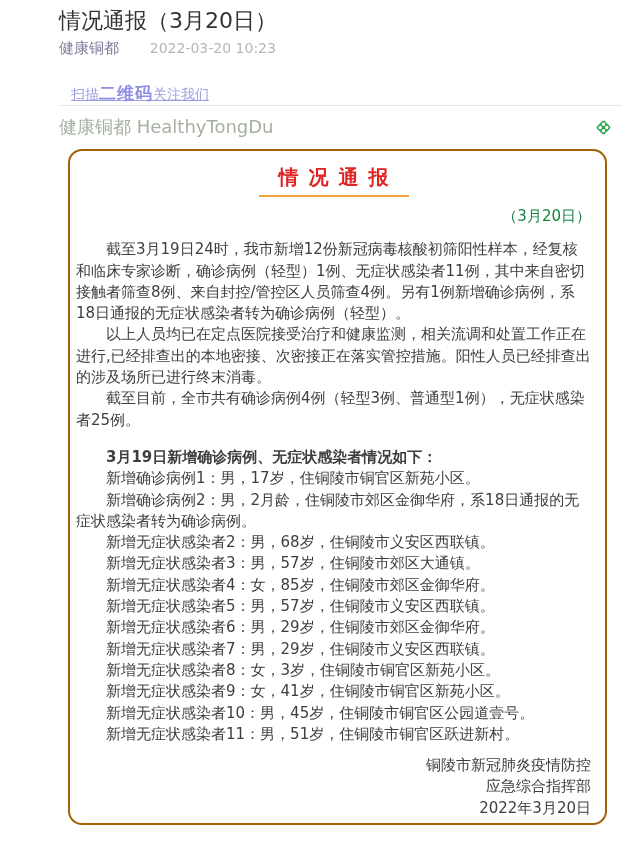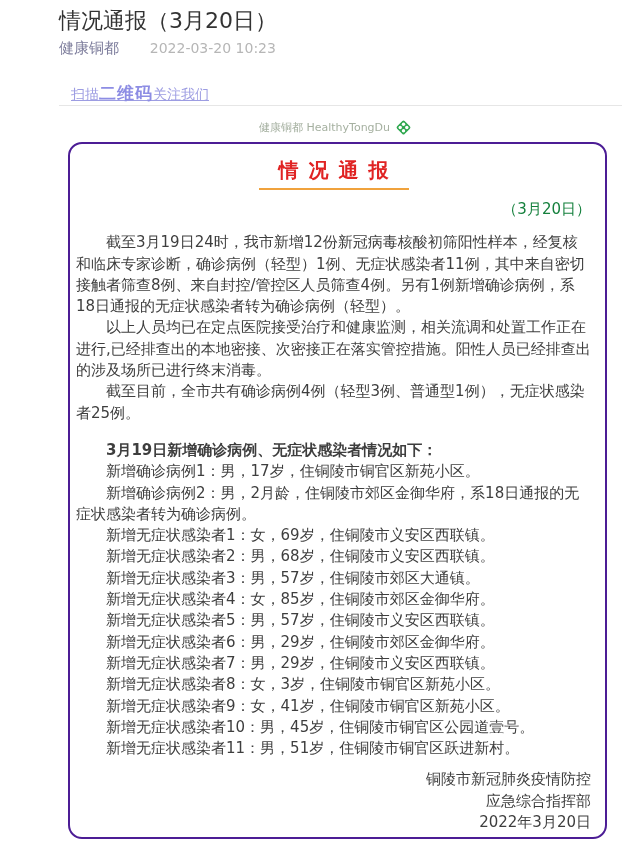--- a/index.html
+++ b/index.html
@@ -26,28 +26,28 @@
     text-decoration: underline; cursor: pointer;
     width: fit-content;
     margin-left: 12px;
   }
   .qr-big { font-size: 17px; font-weight: 700; color: #8d8de4; letter-spacing: 1px; }
 
   .divider { border: 0; border-top: 1px solid #e6e6e6; margin: 1px 0 0 0; }
 
   .brand-row {
     margin: 12px 10px 0 0; height: 18px;
-    display: flex; justify-content: center; align-items: center; gap: 5px;
-    color: #a5b0a0; font-size: 11px;
+    display: flex; justify-content: space-between; align-items: center; gap: 5px;
+    color: #a5b0a0; font-size: 18px;
   }
   .brand-icon { display: inline-flex; width: 17px; height: 17px; }
 
   .card {
-    margin: 6px 15px 0 9px;
-    border: 2px solid #4c1d95; border-radius: 14px;
+    margin: 13px 15px 0 9px;
+    border: 2px solid #a16207; border-radius: 14px;
     padding: 14px 14px 4px 6px;
     font-size: 15px; line-height: 21.3px; color: #3e3e3e;
   }
   .card-title {
     text-align: center; color: #e02323; font-weight: 700;
     font-size: 20px; line-height: 24px;
     letter-spacing: 10px; text-indent: 10px;
   }
   .title-underline { width: 150px; height: 2px; background: #f0a23c; margin: 6px auto 0; }
   .card-subtitle { text-align: right; margin-top: 9px; color: #15803d; }
@@ -97,21 +97,20 @@
     <div class="card-subtitle">（3月20日）</div>
 
     <p class="para indent first-para">截至3月19日24时，我市新增12份新冠病毒核酸初筛阳性样本，经复核和临床专家诊断，确诊病例（轻型）1例、无症状感染者11例，其中来自密切接触者筛查8例、来自封控/管控区人员筛查4例。另有1例新增确诊病例，系18日通报的无症状感染者转为确诊病例（轻型）。</p>
     <p class="para indent">以上人员均已在定点医院接受治疗和健康监测，相关流调和处置工作正在进行,已经排查出的本地密接、次密接正在落实管控措施。阳性人员已经排查出的涉及场所已进行终末消毒。</p>
     <p class="para indent">截至目前，全市共有确诊病例4例（轻型3例、普通型1例），无症状感染者25例。</p>
 
     <p class="para section-heading">3月19日新增确诊病例、无症状感染者情况如下：</p>
 
     <p class="para indent">新增确诊病例1：男，17岁，住铜陵市铜官区新苑小区。</p>
     <p class="para indent">新增确诊病例2：男，2月龄，住铜陵市郊区金御华府，系18日通报的无症状感染者转为确诊病例。</p>
-    <p class="para indent">新增无症状感染者1：女，69岁，住铜陵市义安区西联镇。</p>
     <p class="para indent">新增无症状感染者2：男，68岁，住铜陵市义安区西联镇。</p>
     <p class="para indent">新增无症状感染者3：男，57岁，住铜陵市郊区大通镇。</p>
     <p class="para indent">新增无症状感染者4：女，85岁，住铜陵市郊区金御华府。</p>
     <p class="para indent">新增无症状感染者5：男，57岁，住铜陵市义安区西联镇。</p>
     <p class="para indent">新增无症状感染者6：男，29岁，住铜陵市郊区金御华府。</p>
     <p class="para indent">新增无症状感染者7：男，29岁，住铜陵市义安区西联镇。</p>
     <p class="para indent">新增无症状感染者8：女，3岁，住铜陵市铜官区新苑小区。</p>
     <p class="para indent">新增无症状感染者9：女，41岁，住铜陵市铜官区新苑小区。</p>
     <p class="para indent">新增无症状感染者10：男，45岁，住铜陵市铜官区公园道壹号。</p>
     <p class="para indent">新增无症状感染者11：男，51岁，住铜陵市铜官区跃进新村。</p>

